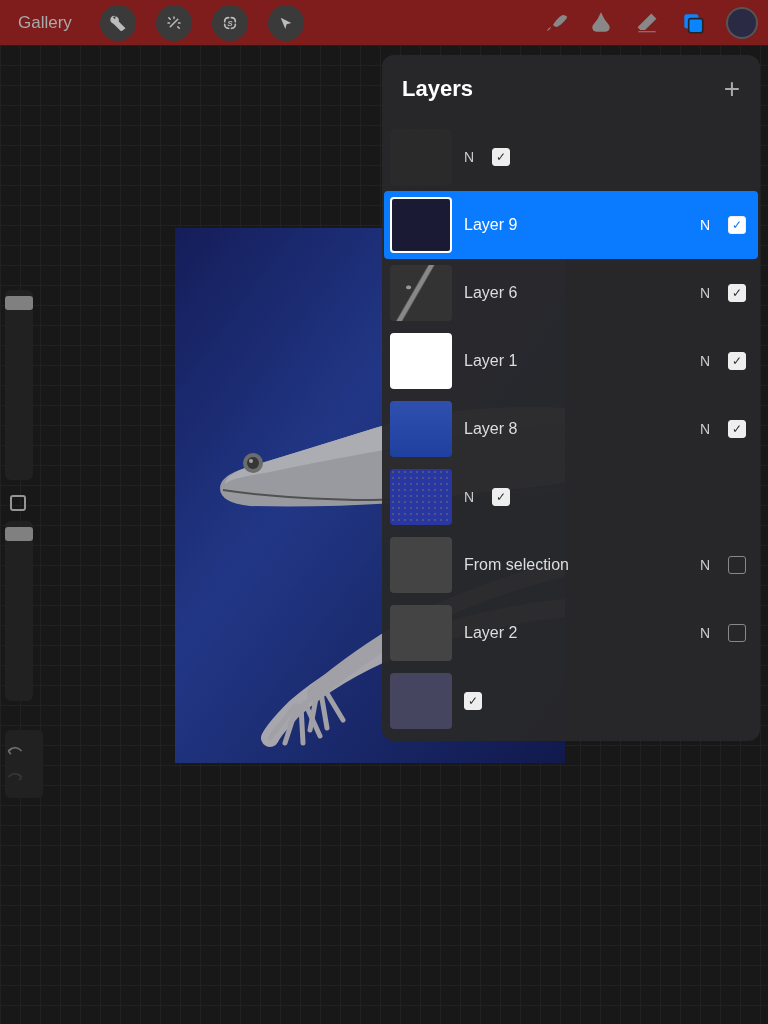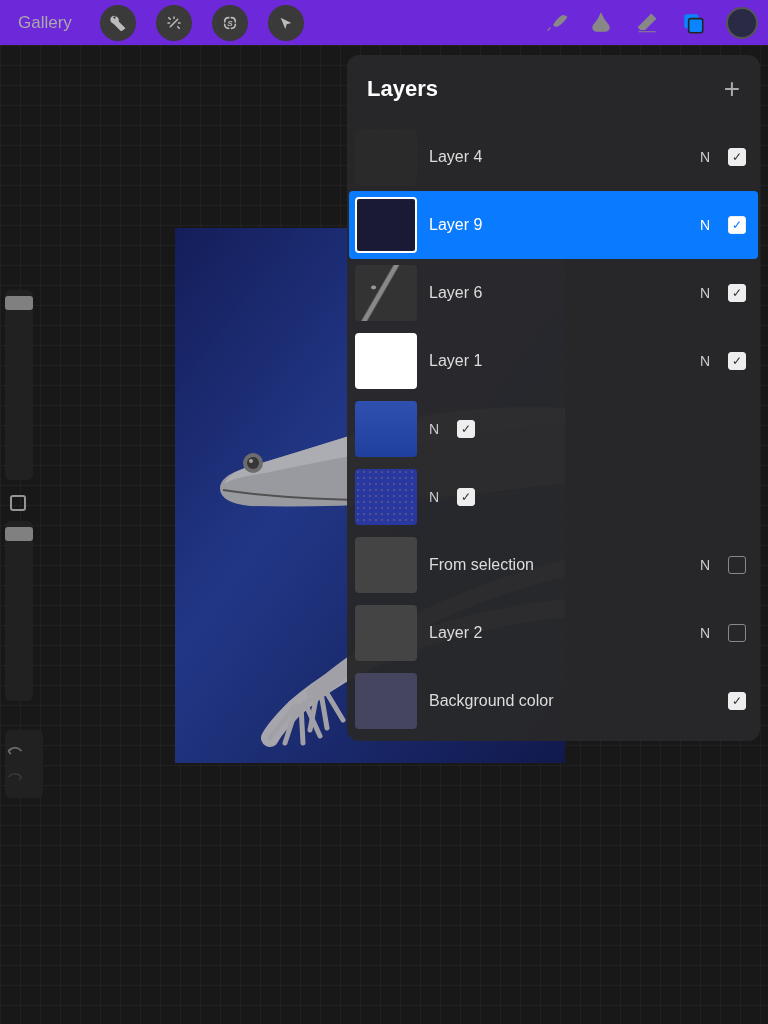--- a/index.html
+++ b/index.html
@@ -23,21 +23,21 @@
         linear-gradient(#2a2a2a 1px, transparent 1px),
         linear-gradient(90deg, #2a2a2a 1px, transparent 1px);
       background-size: 20px 20px;
       background-color: #1e1e1e;
     }
     
     
     .toolbar {
       position: relative;
       height: 45px;
-      background: #6d28d9;
+      background: #7f1d1d;
       display: flex;
       align-items: center;
       padding: 8px 10px;
       justify-content: space-between;
       z-index: 10;
     }
     .toolbar-left { display: flex; align-items: center; gap: 20px; }
     .toolbar-right { display: flex; align-items: center; gap: 20px; }
     .gallery-btn { color: #aaa; font-size: 17px; padding: 5px 8px; }
     .tool-circle {
@@ -128,21 +128,21 @@
       padding: 6px 0;
       font-size: 16px;
     }
     .redo-btn { color: #444; }
     
     
     .layers-panel {
       position: absolute;
       right: 8px;
       top: 55px;
-      width: 413px;
+      width: 378px;
       background: rgba(40, 40, 42, 0.97);
       border-radius: 12px;
       z-index: 20;
       padding-bottom: 6px;
     }
     .layers-header {
       display: flex;
       justify-content: space-between;
       align-items: center;
       padding: 18px 20px 18px 20px;
@@ -348,21 +348,20 @@
 </div>
 
 <div class="layers-panel">
   <div class="layers-header">
     <div class="layers-title">Layers</div>
     <div class="add-layer">+</div>
   </div>
   <div id="layers-list">
       <div class="layer-row">
         <div class="layer-thumb thumb-dark"></div>
-        <div class="layer-name">Layer 4</div>
         <div class="layer-blend">N</div>
         <div class="layer-check checked">✓</div>
       </div>
       <div class="layer-row selected">
         <div class="layer-thumb thumb-navy"></div>
         <div class="layer-name">Layer 9</div>
         <div class="layer-blend">N</div>
         <div class="layer-check checked">✓</div>
       </div>
       <div class="layer-row">
@@ -372,20 +371,21 @@
         <div class="layer-check checked">✓</div>
       </div>
       <div class="layer-row">
         <div class="layer-thumb thumb-white-body"></div>
         <div class="layer-name">Layer 1</div>
         <div class="layer-blend">N</div>
         <div class="layer-check checked">✓</div>
       </div>
       <div class="layer-row">
         <div class="layer-thumb thumb-blue-grad"></div>
+        <div class="layer-name">Layer 8</div>
         <div class="layer-blend">N</div>
         <div class="layer-check checked">✓</div>
       </div>
       <div class="layer-row">
         <div class="layer-thumb thumb-blue-noise"></div>
         <div class="layer-blend">N</div>
         <div class="layer-check checked">✓</div>
       </div>
       <div class="layer-row">
         <div class="layer-thumb thumb-gray"></div>
@@ -394,17 +394,16 @@
         <div class="layer-check"></div>
       </div>
       <div class="layer-row">
         <div class="layer-thumb thumb-gray"></div>
         <div class="layer-name">Layer 2</div>
         <div class="layer-blend">N</div>
         <div class="layer-check"></div>
       </div>
       <div class="layer-row">
         <div class="layer-thumb thumb-bgcolor"></div>
-        <div class="layer-name">Background color</div>
         <div class="layer-check checked">✓</div>
       </div>
     </div>
 </div>
 
 </body></html>

